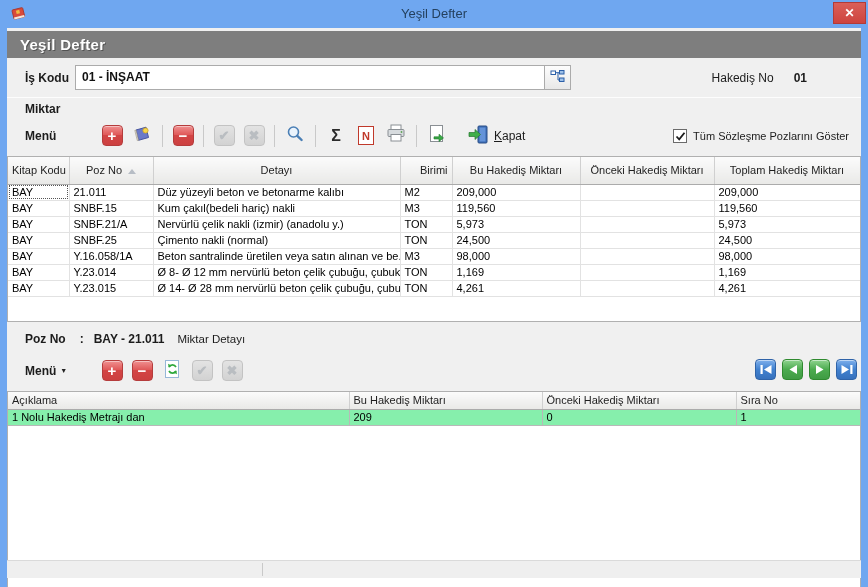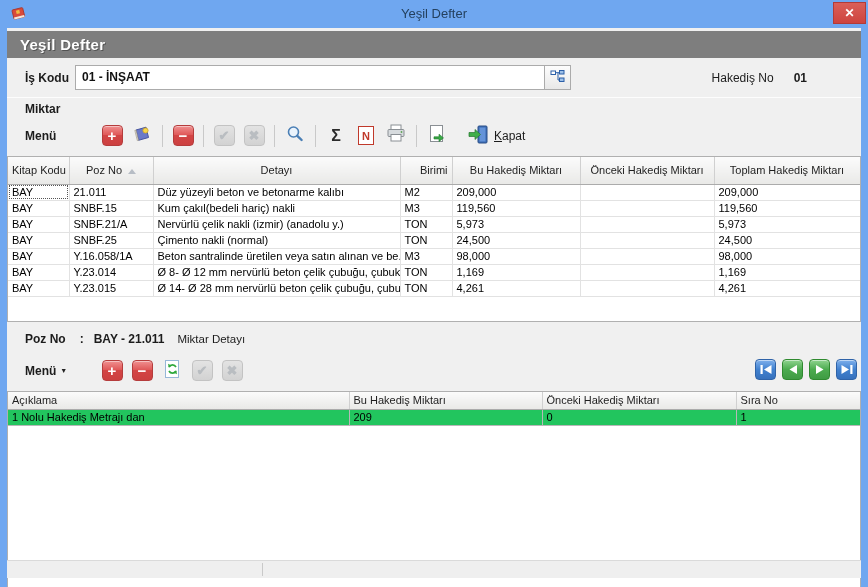--- a/index.html
+++ b/index.html
@@ -61,21 +61,21 @@
   .grid2 { top:363px; height:197px; }
   table { border-collapse:collapse; table-layout:fixed; width:100%; font-size:11px; color:#000;padding-left:12px; }
   th { background:linear-gradient(180deg,#FBFBFB,#E9E9E7); border-right:1px solid #D0D0D0; border-bottom:1px solid #ABABAB;
     font-weight:normal; color:#1e1e1e; padding:0 4px; white-space:nowrap; overflow:hidden; }
   .grid1 th { height:27px; text-align:center; }
   .grid2 th { height:17px; text-align:left; }
   td { border-right:1px solid #E2E2E2; border-bottom:1px solid #E2E2E2; height:16px; padding:0 4px;
     white-space:nowrap; overflow:hidden; }
   td.num { }
   .cell-focus { outline:1px dotted #555; outline-offset:-2px; }
-  tr.sel td { background:#22c55e; border-right-color:#B8B8B8; border-bottom-color:#B8B8B8; }
+  tr.sel td { background:#86efac; border-right-color:#B8B8B8; border-bottom-color:#B8B8B8; }
   .sort-asc { display:inline-block; width:0; height:0; border-left:4px solid transparent; border-right:4px solid transparent;
     border-bottom:5px solid #B7BDC5; margin-left:6px; vertical-align:middle; }
 
   
   .detail-title { position:absolute; left:18px; top:304px; display:flex; align-items:baseline; font-size:12px; color:#1c1c1c; }
   .detail-title .sp1 { margin-left:14px; } .detail-title .sp2 { margin-left:10px; } .detail-title .sp3 { margin-left:13px; font-weight:normal; font-size:11.5px; }
 
   .toolbar2 { position:absolute; left:18px; top:329px; height:27px; display:flex; align-items:center; }
   .menu-drop { display:flex; align-items:center; gap:4px; cursor:pointer; width:72px; }
   .drop-arrow { font-size:7px; color:#222; }
@@ -202,20 +202,28 @@
           <svg width="21" height="19" viewBox="0 0 21 19">
             <rect x="10" y="1" width="9" height="17" rx="1" fill="#3E6FB8" stroke="#2B4F86"></rect>
             <rect x="11.6" y="2.6" width="5.8" height="13.8" fill="#6493D8"></rect>
             <path d="M1 7.5 h6 v-3 l5.5 5 -5.5 5 v-3 h-6 z" fill="#3FAE49" stroke="#27762F" stroke-width="0.7"></path>
           </svg>
         </span>
         <span><span class="u">K</span><span>apat</span></span>
       </span>
     </div>
 
+    <div class="chk-row">
+      <span class="chk-box">
+        <svg width="11" height="11" viewBox="0 0 11 11">
+          <polyline points="1.5,5.5 4.2,8.4 9.5,1.8" fill="none" stroke="#1c1c1c" stroke-width="1.8"></polyline>
+        </svg>
+      </span>
+      <span>Tüm Sözleşme Pozlarını Göster</span>
+    </div>
 
     <div class="grid grid1">
       <table>
         <colgroup>
             <col style="width:61px">
             <col style="width:84px">
             <col style="width:247px">
             <col style="width:52px">
             <col style="width:128px">
             <col style="width:134px">

